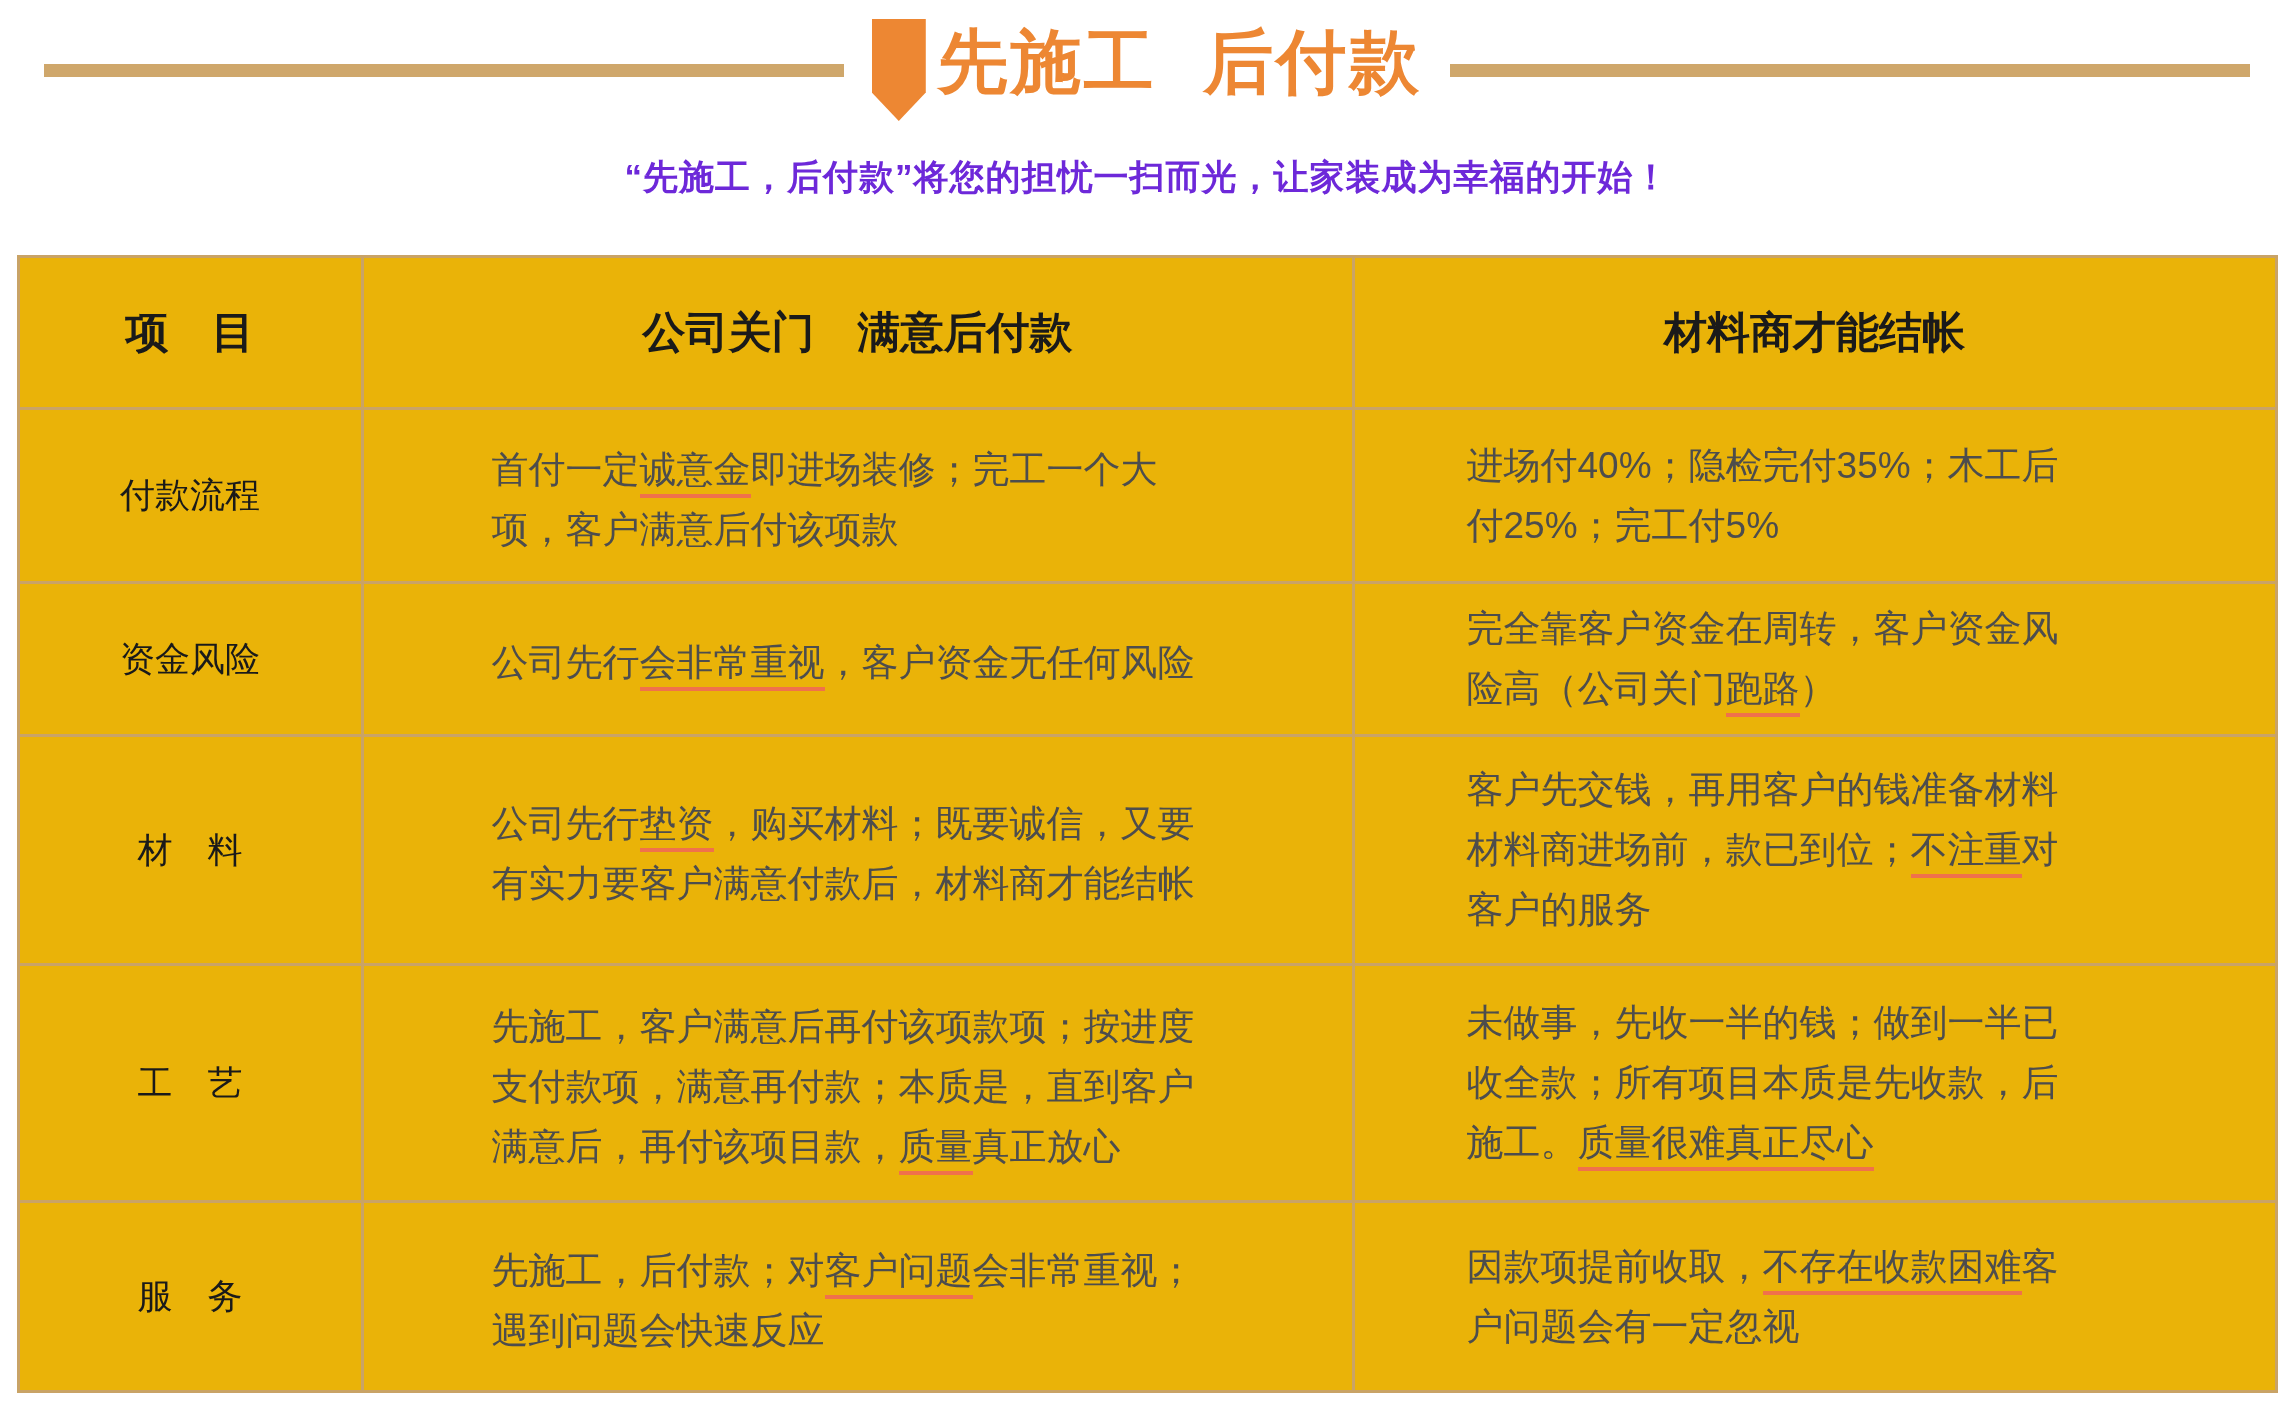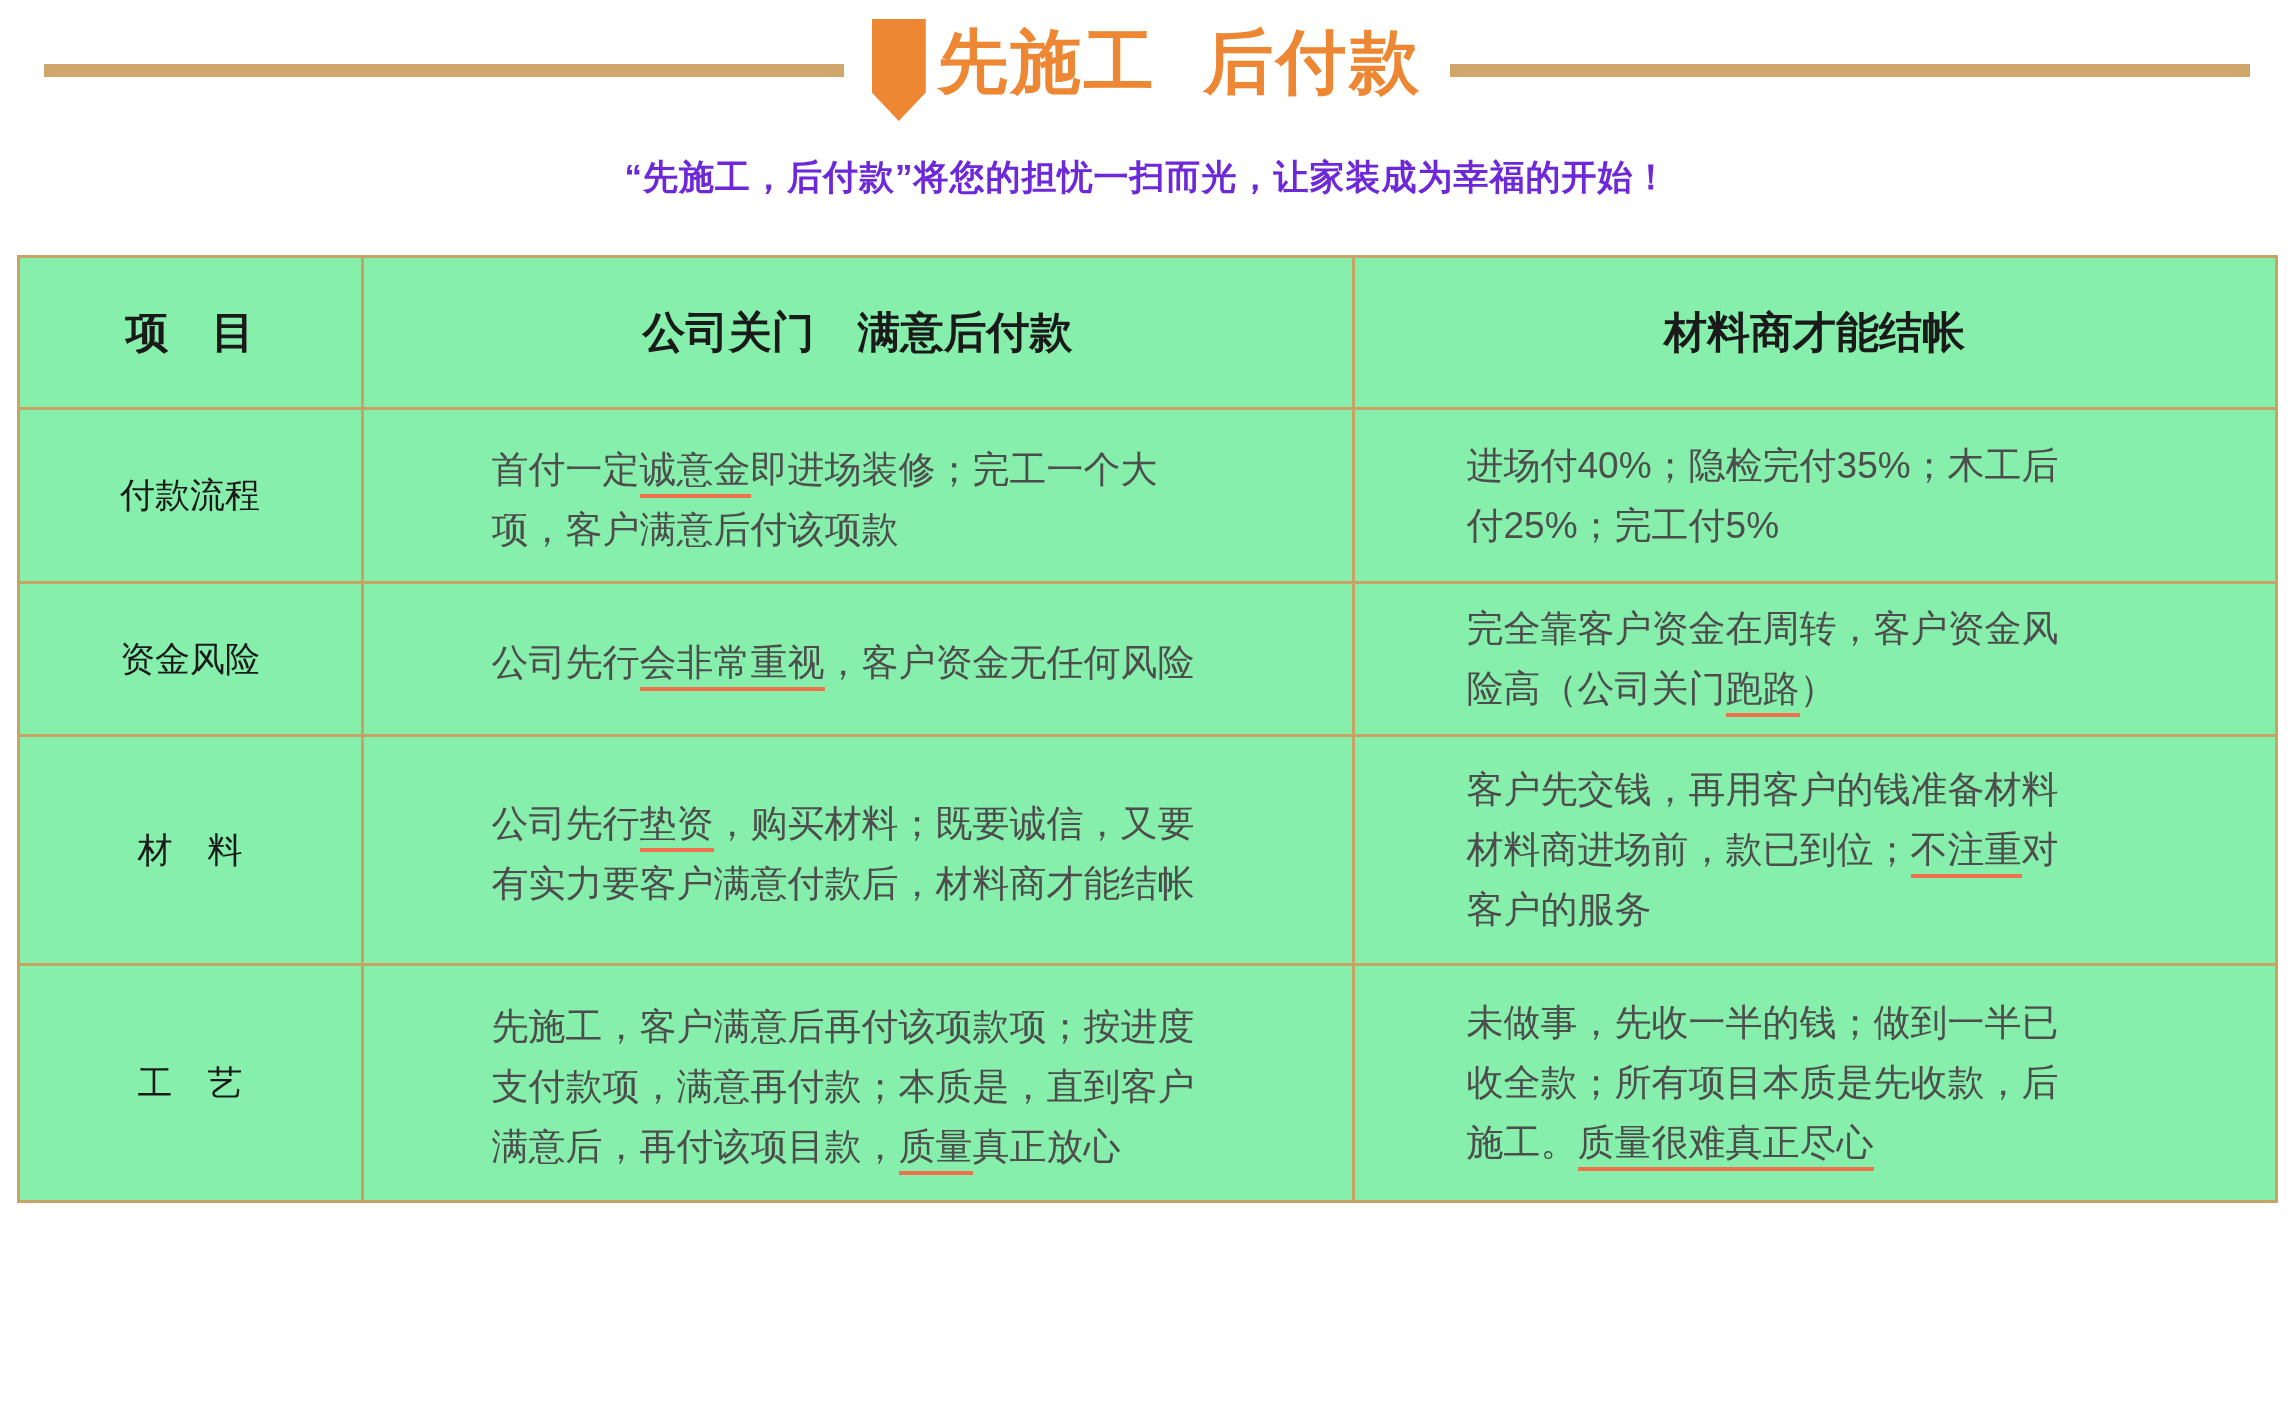--- a/index.html
+++ b/index.html
@@ -58,21 +58,21 @@
     width:2258px;
     border-collapse:collapse;
     table-layout:fixed;
   }
   table.cmp col.w1{width:344px;}
   table.cmp col.w2{width:991px;}
   table.cmp col.w3{width:923px;}
   table.cmp th,table.cmp td{
     border:3px solid var(--border);
     vertical-align:middle;
-    background:#86efac;
+    background:#eab308;
   }
   thead tr{height:152px;}
   tbody tr:nth-child(1){height:174px;}
   tbody tr:nth-child(2){height:153px;margin-top:44px;}
   tbody tr:nth-child(3){height:229px;}
   tbody tr:nth-child(4){height:237px;}
   tbody tr:nth-child(5){height:190px;}
   table.cmp th{
     font-size:43px;
     font-weight:700;
@@ -140,16 +140,21 @@
         <tr>
           <td class="label">材　料</td>
           <td class="cell c2cell"><span>公司先行</span><span class="ul">垫资</span><span>，购买材料；既要诚信，又要有实力要客户满意付款后，材料商才能结帐</span></td>
           <td class="cell c3cell"><span>客户先交钱，再用客户的钱准备材料材料商进场前，款已到位；</span><span class="ul">不注重</span><span>对客户的服务</span></td>
         </tr>
         <tr>
           <td class="label">工　艺</td>
           <td class="cell c2cell"><span>先施工，客户满意后再付该项款项；按进度支付款项，满意再付款；本质是，直到客户满意后，再付该项目款，</span><span class="ul">质量</span><span>真正放心</span></td>
           <td class="cell c3cell"><span>未做事，先收一半的钱；做到一半已收全款；所有项目本质是先收款，后施工。</span><span class="ul">质量很难真正尽心</span></td>
         </tr>
+        <tr>
+          <td class="label">服　务</td>
+          <td class="cell c2cell"><span>先施工，后付款；对</span><span class="ul">客户问题</span><span>会非常重视；遇到问题会快速反应</span></td>
+          <td class="cell c3cell"><span>因款项提前收取，</span><span class="ul">不存在收款困难</span><span>客户问题会有一定忽视</span></td>
+        </tr>
       </tbody>
   </table>
 
 </div>
 
 </body></html>

